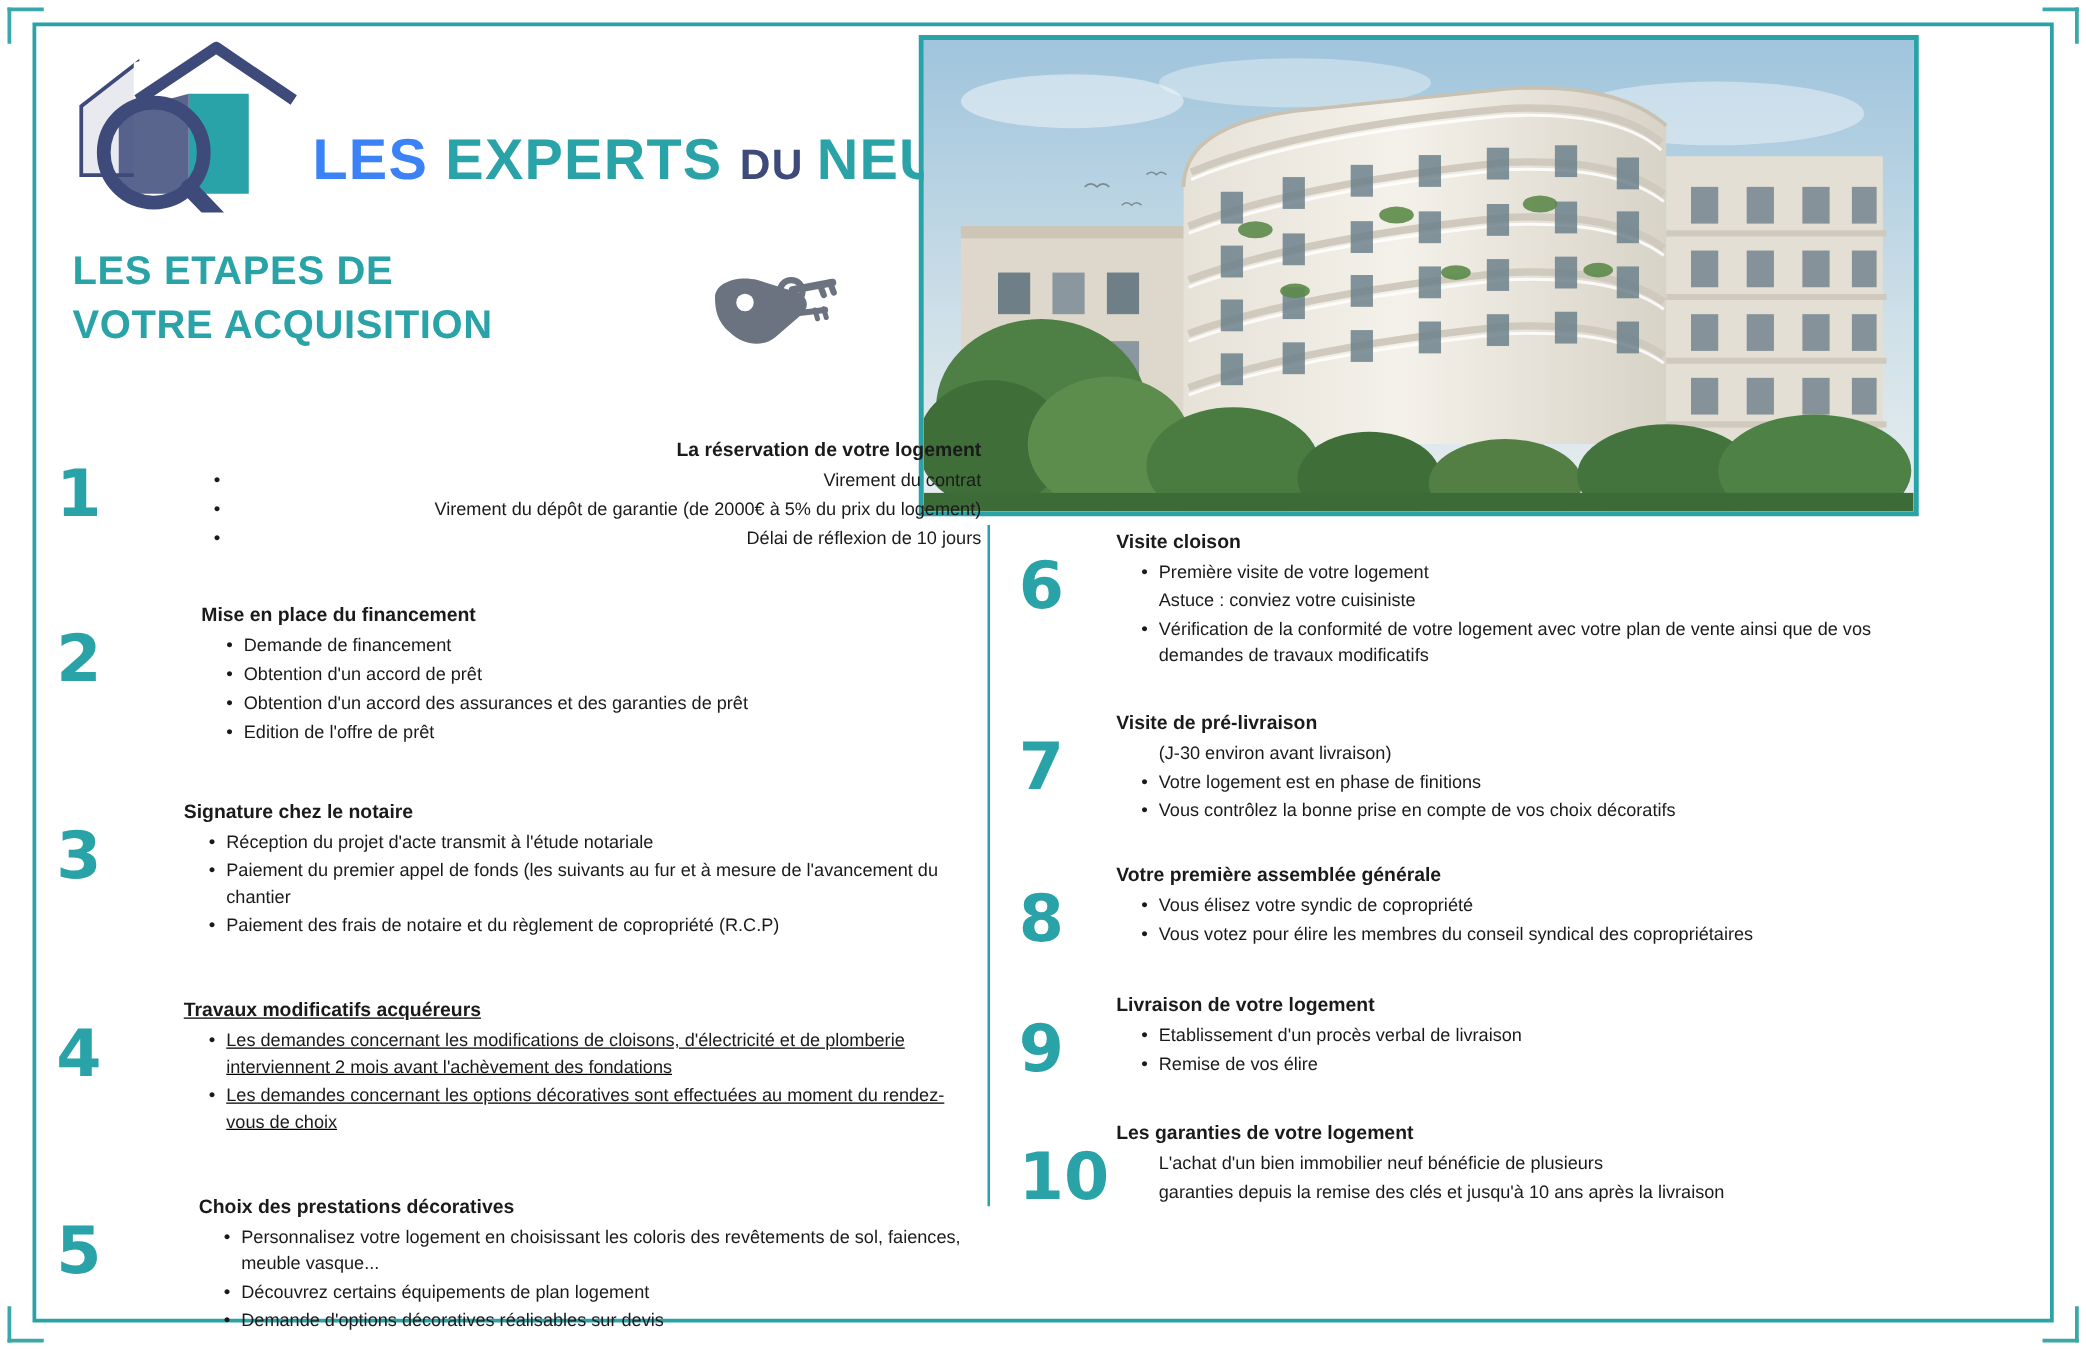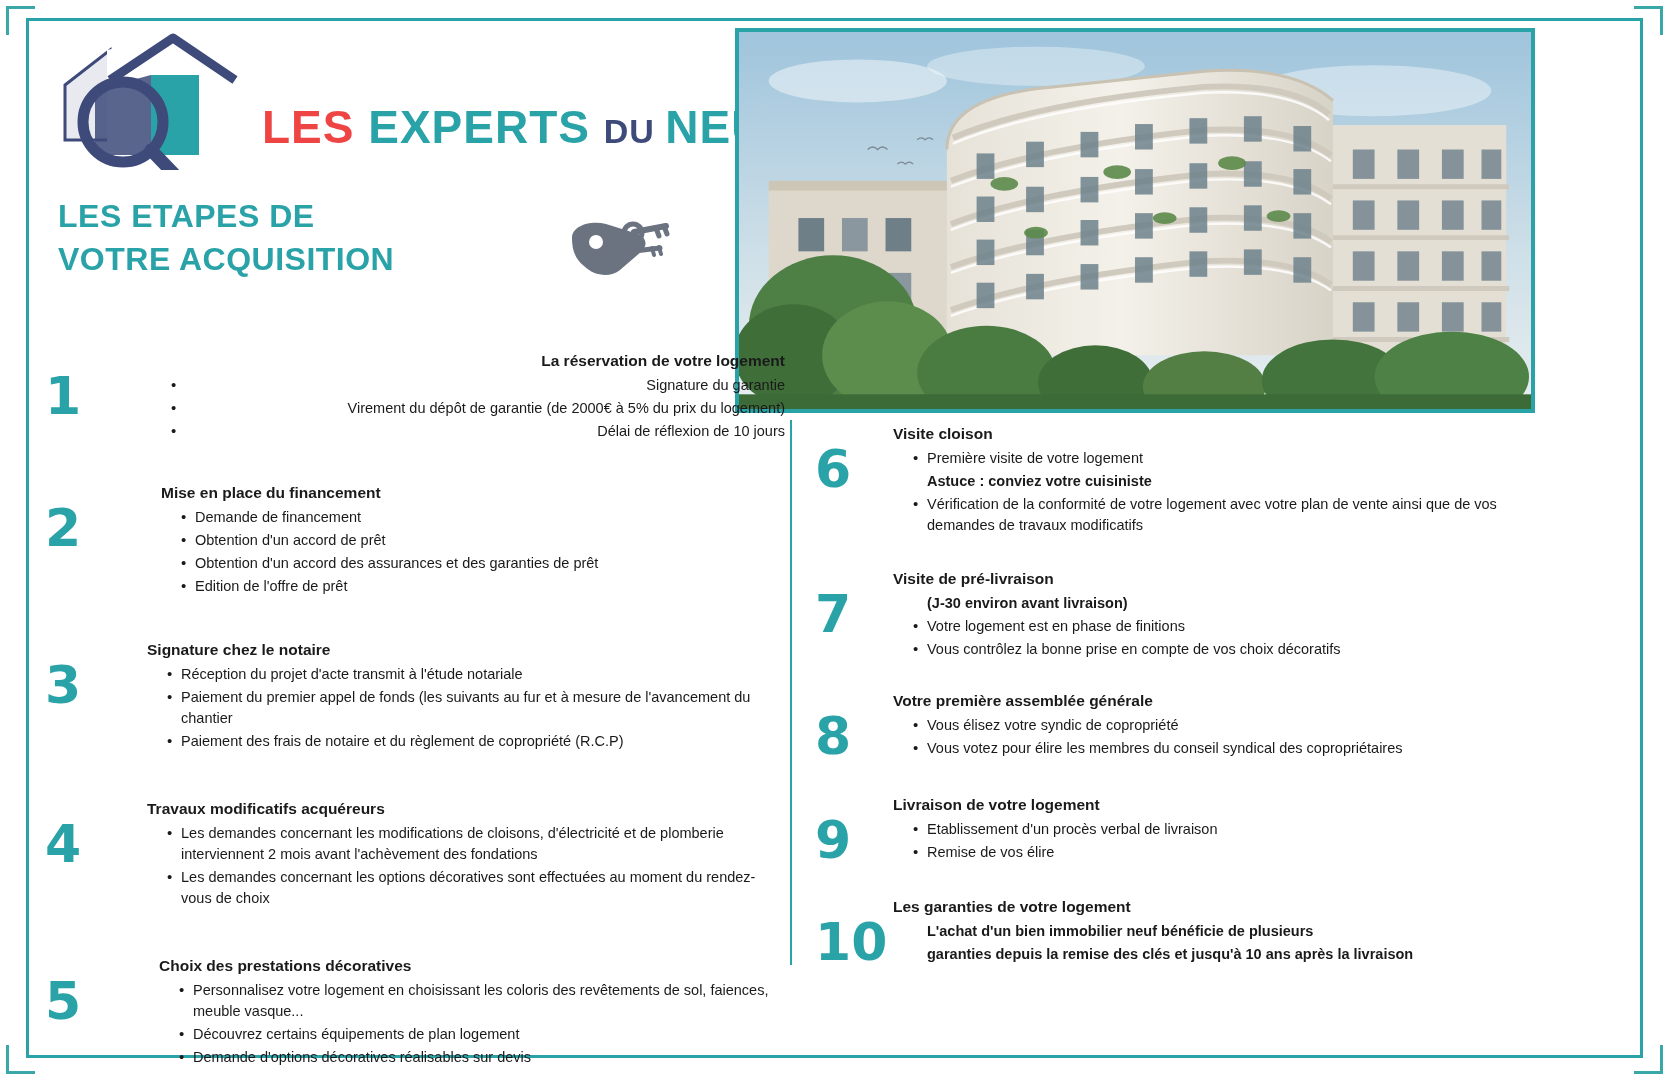--- a/index.html
+++ b/index.html
@@ -52,21 +52,21 @@
   .logo svg { display: block; }
   .logo-text {
     position: absolute;
     left: 195px;
     top: 70px;
     font-size: 46px;
     font-weight: bold;
     letter-spacing: 1px;
     white-space: nowrap;
   }
-  .logo-les { color: #ef4444; margin-left: 12px; }
+  .logo-les { color: #3b82f6; }
   .logo-experts { color: #2aa3a8; }
   .logo-du { color: #3d4a7a; font-size: 34px; text-align: center; }
   .logo-neuf { color: #2aa3a8; }
 
   
   .title {
     position: absolute;
     left: 58px;
     top: 195px;
     font-size: 32px;
@@ -156,31 +156,31 @@
     position: relative;
     padding-left: 14px;
   }
   .step-list li.bulleted:before {
     content: "•";
     position: absolute;
     left: 0;
     top: -1px;
     font-size: 15px;
   }
-  .step-list li.plain { padding-left: 14px; font-weight: bold; }
+  .step-list li.plain { padding-left: 14px; }
 
   
   .step.s1 { margin-bottom: 40px; }
   .step.s2 { margin-bottom: 42px; }
   .step.s3 { margin-bottom: 46px; }
   .step.s4 { margin-bottom: 46px; }
   .step.s1 .step-body { padding-left: 34px; text-align: right; }
   .step.s2 .step-body { padding-left: 44px; }
   .step.s3 .step-body { padding-left: 30px; }
-  .step.s4 .step-body { padding-left: 30px; }
+  .step.s4 .step-body { padding-left: 30px; text-decoration: underline; }
   .step.s5 .step-body { padding-left: 42px; }
 
   .step.s6 { margin-bottom: 32px; }
   .step.s7 { margin-bottom: 30px; }
   .step.s8 { margin-bottom: 34px; }
   .step.s9 { margin-bottom: 32px; }
   .step.s10 .step-num { font-size: 52px; }
   .step.s10 .step-body { padding-left: 0; }
 </style>
 </head>
@@ -359,21 +359,21 @@
 
   <div class="vdivider"></div>
 
   <div class="col-left">
 
     <div class="step s1">
       <div class="step-num">1</div>
       <div class="step-body">
         <p class="step-title">La réservation de votre logement</p>
         <ul class="step-list">
-          <li class="bulleted">Signature du garantie</li>
+          <li class="bulleted">Virement du contrat</li>
           <li class="bulleted">Virement du dépôt de garantie (de 2000€ à 5% du prix du logement)</li>
           <li class="bulleted">Délai de réflexion de 10 jours</li>
         </ul>
       </div>
     </div>
 
     <div class="step s2">
       <div class="step-num">2</div>
       <div class="step-body">
         <p class="step-title">Mise en place du financement</p>

